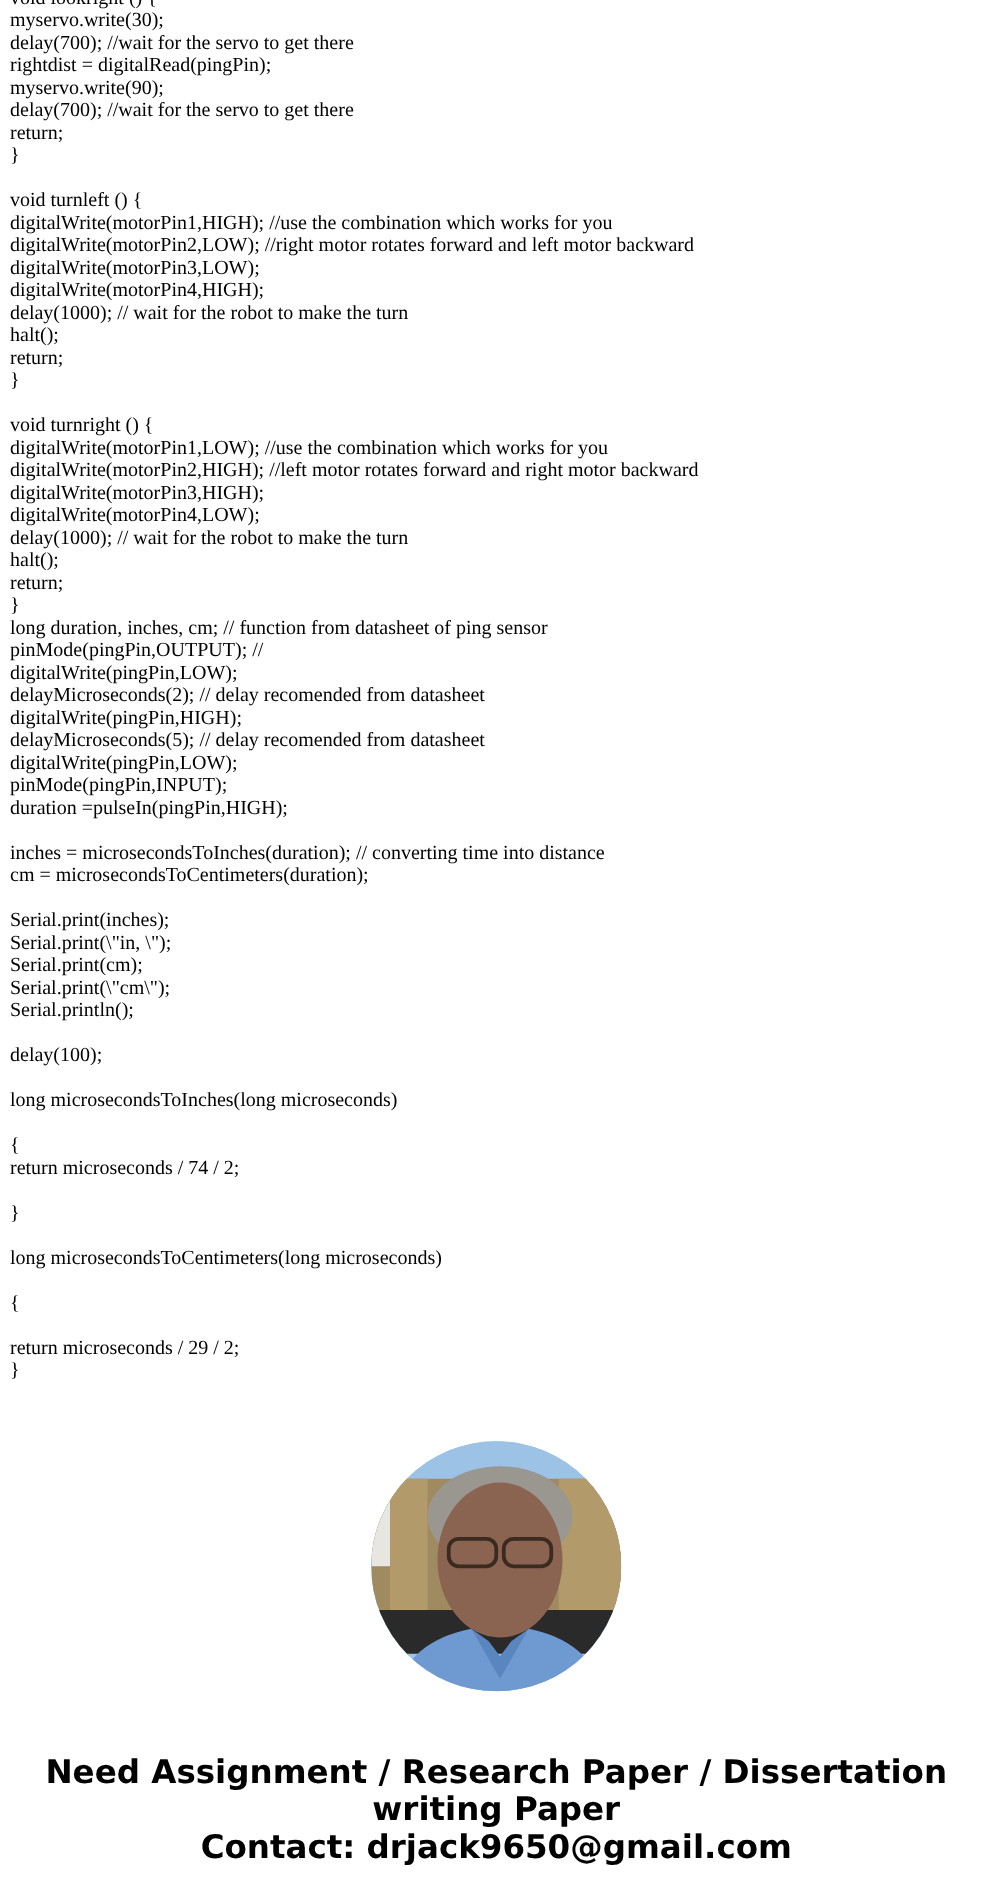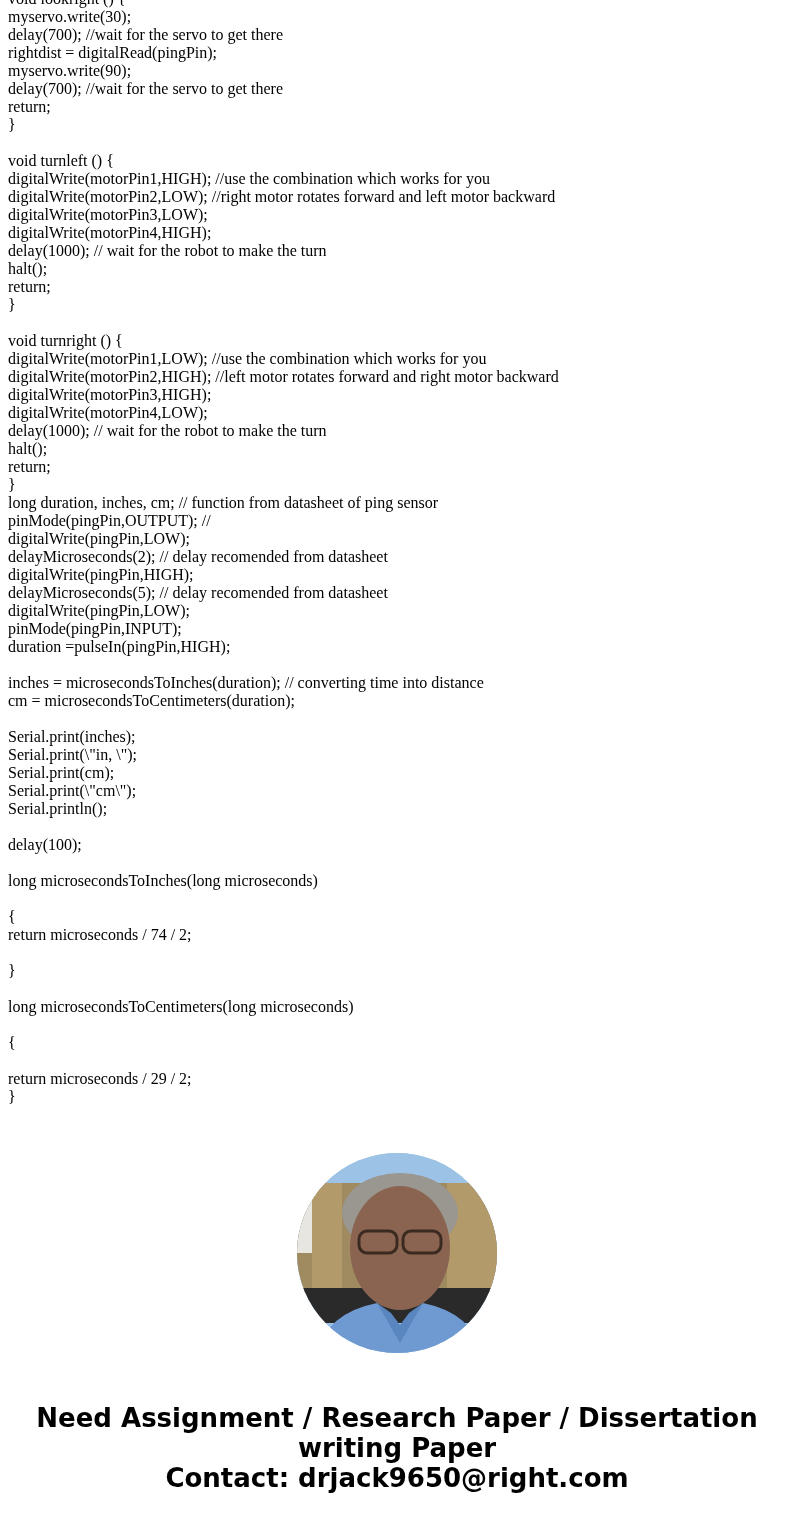--- a/index.html
+++ b/index.html
@@ -43,14 +43,14 @@
     <rect x="62" y="78" width="38" height="22" rx="8" fill="none" stroke="#3a2a20" stroke-width="3"></rect>
     <rect x="106" y="78" width="38" height="22" rx="8" fill="none" stroke="#3a2a20" stroke-width="3"></rect>
     <path d="M20 200 Q30 160 80 150 L103 175 L126 150 Q175 160 185 200 Z" fill="#6f9ad1"></path>
     <path d="M80 150 L103 190 L126 150 L112 160 L103 172 L94 160 Z" fill="#5a86c0"></path>
   </svg>
 </div>
 
 <div class="promo">
   <span>Need Assignment / Research Paper / Dissertation</span>
   <span>writing Paper</span>
-  <span>Contact: drjack9650@right.com</span>
+  <span>Contact: drjack9650@gmail.com</span>
 </div>
 
 </body></html>

